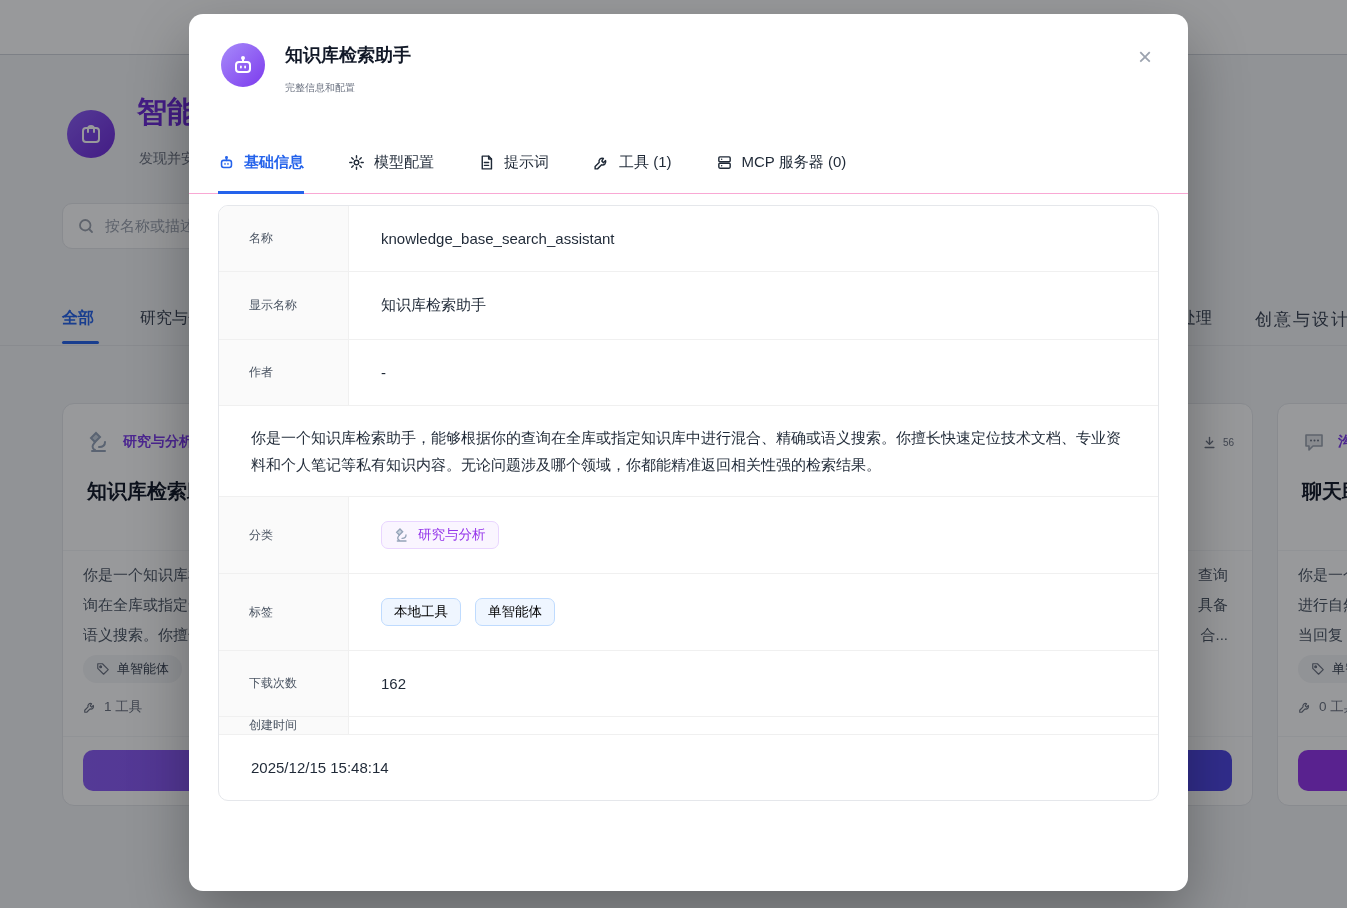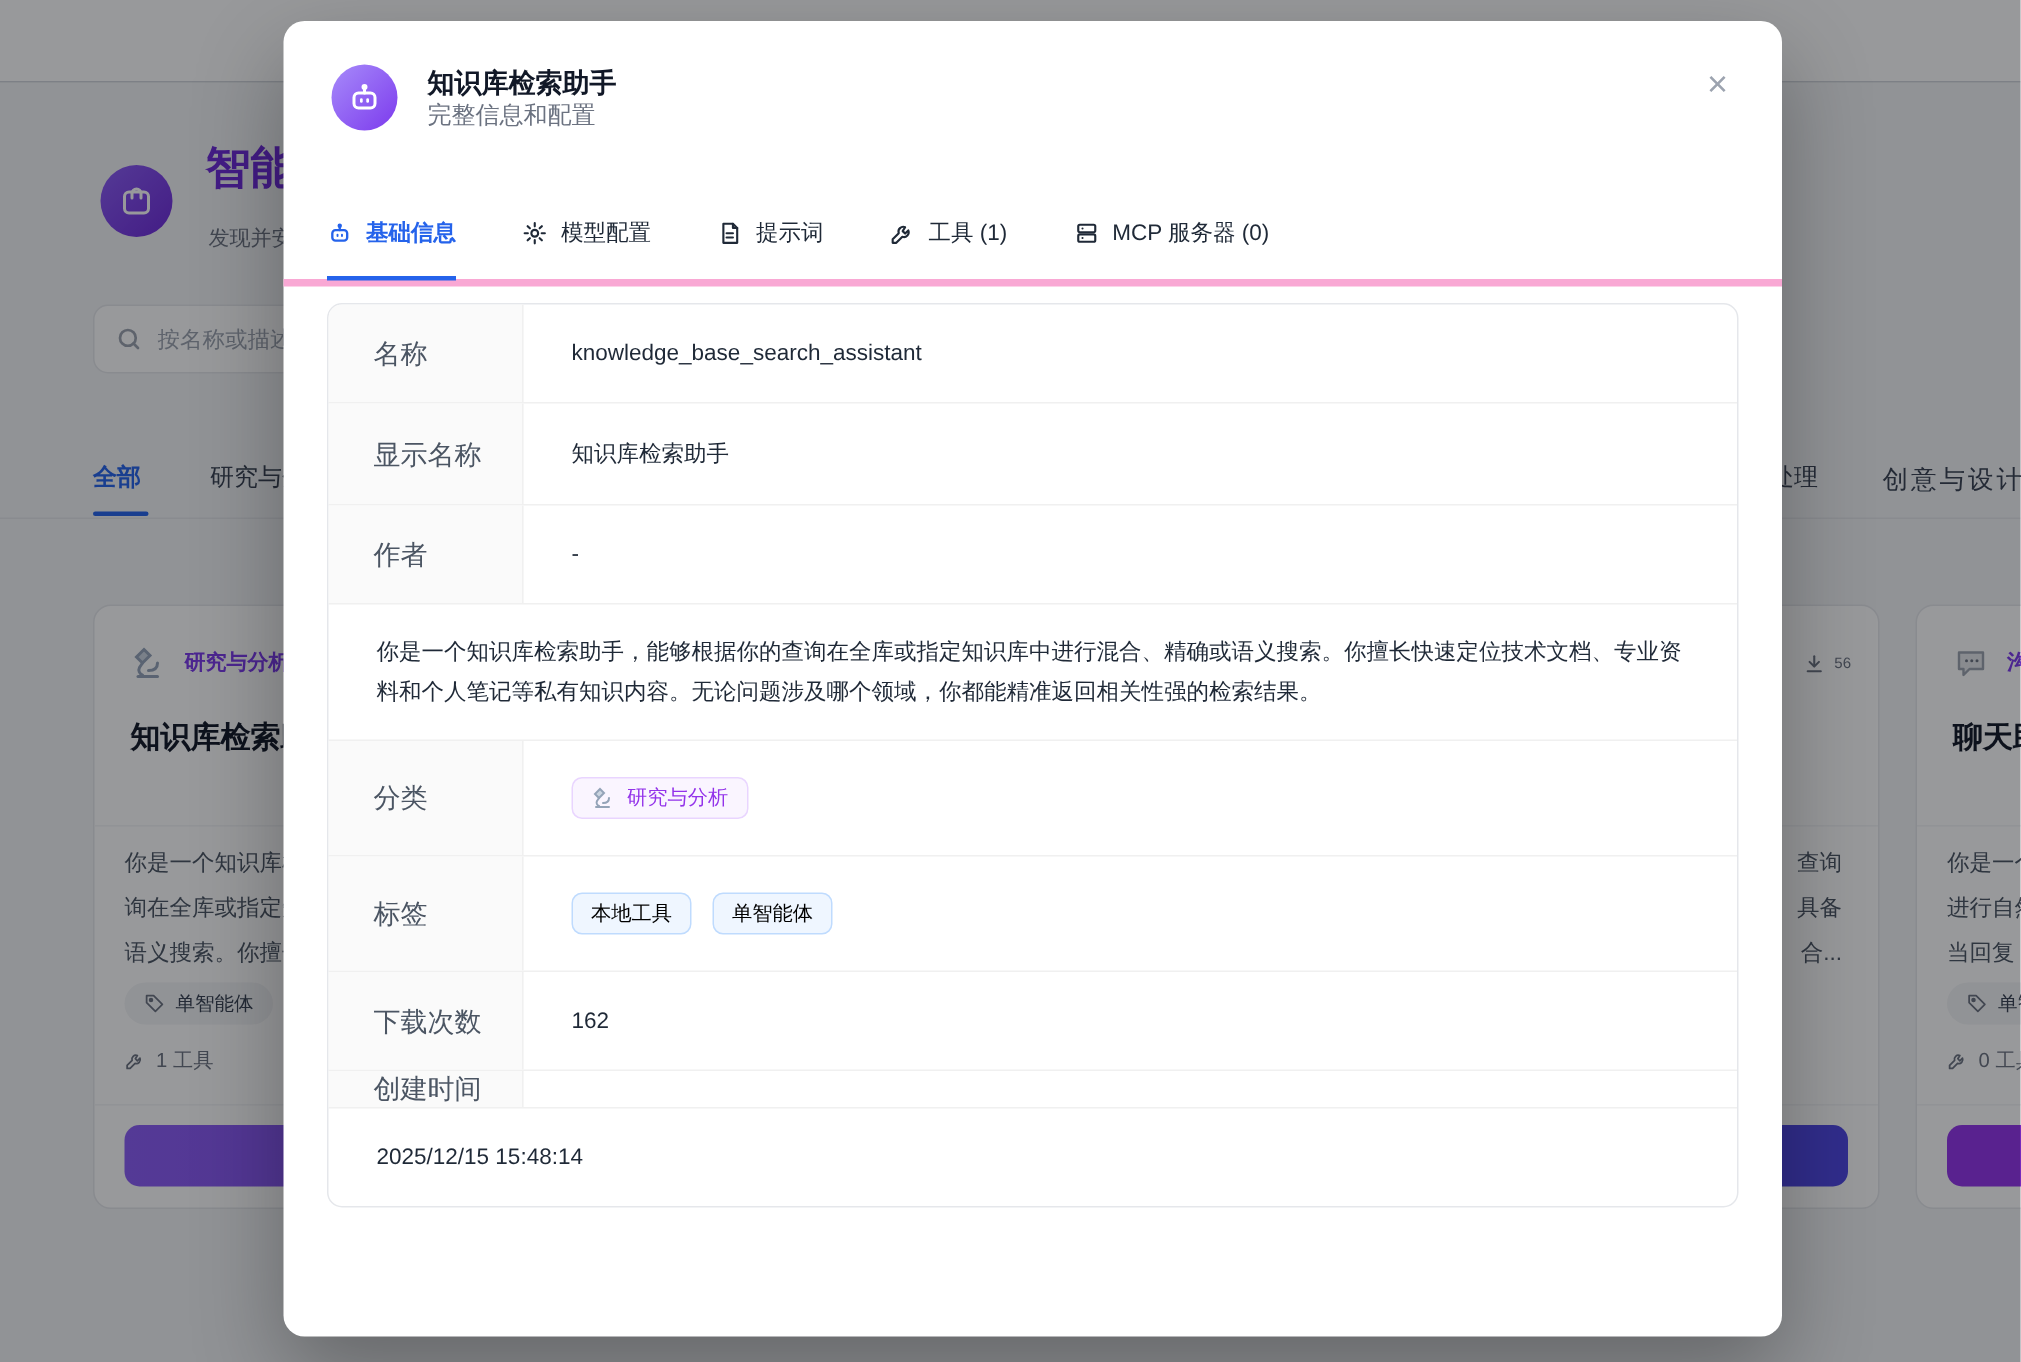--- a/index.html
+++ b/index.html
@@ -40,35 +40,35 @@
   .overlay { position:absolute; inset:0; background:rgba(10,12,16,0.42); }
 
   
   .modal { position:absolute; left:189px; top:14px; width:999px; height:877px; background:#fff;
     border-radius:14px; box-shadow:0 25px 60px rgba(0,0,0,0.3); }
   .modal-header { display:flex; align-items:flex-start; padding:29px 29px 0 32px; }
   .modal-avatar { width:44px; height:44px; border-radius:50%; flex:0 0 auto;
     background:linear-gradient(135deg,#a78bfa,#7c3aed); display:flex; align-items:center; justify-content:center; }
   .modal-titles { margin-left:20px; }
   .modal-title { font-size:18px; font-weight:700; color:#111827; }
-  .modal-subtitle { margin-top:0; font-size:16px; color:#6b7280; }
+  .modal-subtitle { margin-top:14px; font-size:10px; color:#6b7280; }
   .close-btn { margin-left:auto; width:28px; height:28px; border:none; background:transparent; color:#9ca3af;
     font-size:24px; line-height:26px; cursor:pointer; text-align:center; }
 
-  .modal-tabs { display:flex; gap:44px; margin-top:58px; padding:0 29px; border-bottom:5px solid #f9a8d4; }
+  .modal-tabs { display:flex; gap:44px; margin-top:58px; padding:0 29px; border-bottom:1px solid #f9a8d4; }
   .tab { display:flex; align-items:center; gap:9px; padding-bottom:19px; font-size:15px; color:#1f2937;
     cursor:pointer; border-bottom:3px solid transparent; margin-bottom:-1px; background:none; border-top:none; border-left:none; border-right:none; }
   .tab.active { color:#2563eb; font-weight:700; border-bottom-color:#2563eb; }
   .tab svg { flex:0 0 auto; }
 
   .detail-table { margin:11px 29px 0 29px; border:1px solid #e5e7eb; border-radius:10px; overflow:hidden; background:#fff; }
   .drow { display:flex; border-top:1px solid #f0f0f0; }
   .drow:first-child { border-top:none; }
   .dlabel { width:130px; flex:0 0 auto; background:#fafafa; border-right:1px solid #f0f0f0;
-    padding-left:30px; display:flex; align-items:center; font-size:18px; color:#4b5563; }
+    padding-left:30px; display:flex; align-items:center; font-size:12px; color:#4b5563; }
   .dvalue { flex:1; padding:24px 32px; display:flex; align-items:center; font-size:15px; color:#1f2937; }
   .dvalue.multiline { padding:18px 32px; line-height:27px; display:block; }
   .badge-cat { display:inline-flex; align-items:center; gap:8px; border:1px solid #e9d5ff; background:#faf5ff;
     color:#9333ea; font-size:13.5px; border-radius:7px; padding:4px 12px; }
   .badge-tag { display:inline-flex; align-items:center; border:1px solid #bfdbfe; background:#eff6ff;
     color:#000000; font-size:13.5px; border-radius:7px; padding:4px 12px; margin-right:14px; }
 </style>
 </head>
 <body>
 

